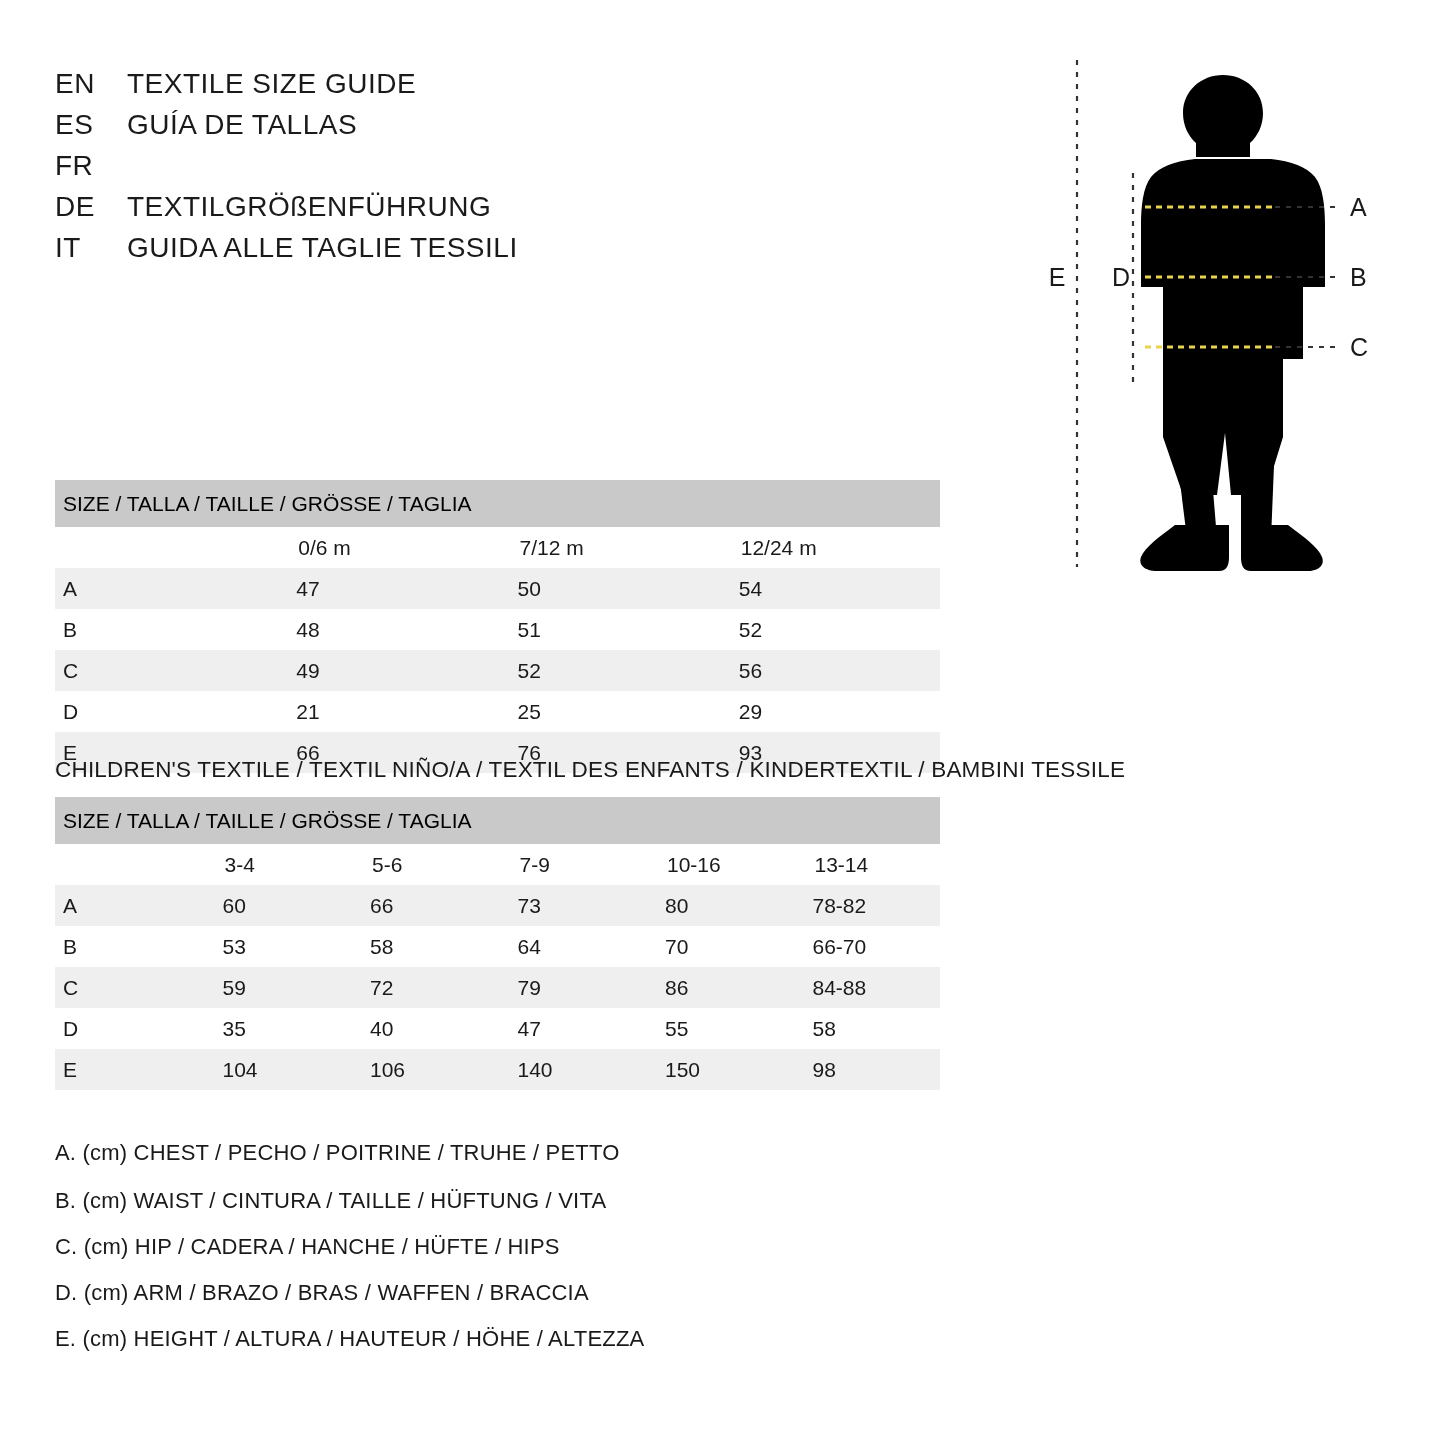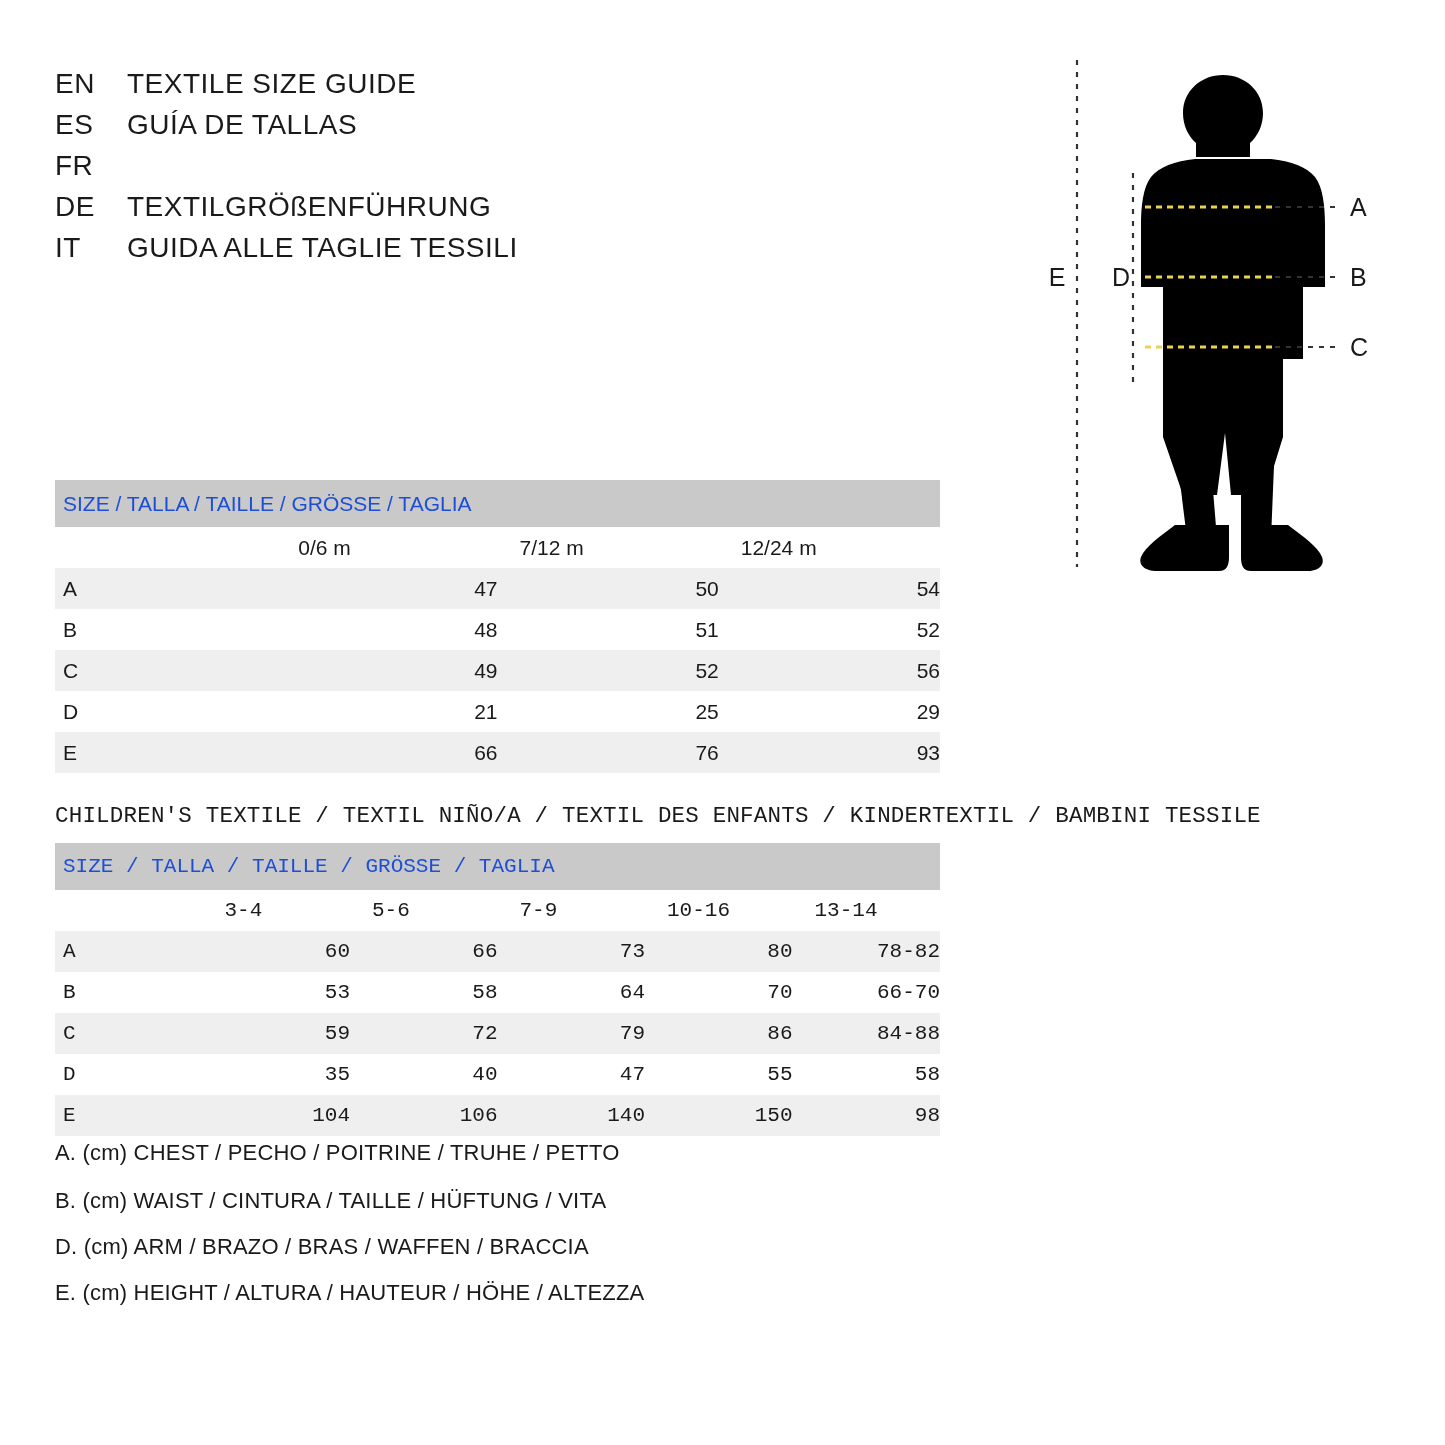--- a/index.html
+++ b/index.html
@@ -71,49 +71,49 @@
   
   .size-table {
     border-collapse: collapse;
     width: 885px;
     table-layout: fixed;
   }
   .size-table .hdr-band td {
     background: #c9c9c9;
     font-size: 21px;
     padding: 8px 14px 8px 8px;
-    color: #1d4ed8;
+    color: #000000;
   }
   .size-table td {
     font-size: 21px;
     color: #1a1a1a;
     padding: 5px 0 5px 0;
     height: 31px;
   }
   .size-table .row-shade td {
     background: #efefef;
   }
   .size-table .row-plain td {
     background: #ffffff;
   }
   .col-label {
     width: 88px;
     padding-left: 8px !important;
   }
   .cell-val {
-    text-align: right;
+    text-align: left;
   }
   .babies .col-size { width: 160px; }
   .children .col-size { width: 165px; }
   .val-pad { padding-left: 20px !important; }
   .head-pad { padding-left: 22px !important; }
 
   
   .babies-section { position: absolute; left: 55px; top: 480px; }
-  .children-section { position: absolute; left: 55px; top: 803px; font-family: Liberation Mono, monospace; }
+  .children-section { position: absolute; left: 55px; top: 757px; }
   .legend { position: absolute; left: 55px; top: 1140px; }
 
   .legend-line {
     font-size: 22px;
     color: #1a1a1a;
     margin-bottom: 20px;
     letter-spacing: 0.2px;
   }
   .legend-line:first-child { margin-bottom: 22px; }
 </style>
@@ -289,17 +289,18 @@
           <td class="cell-val val-pad">150</td>
           <td class="cell-val val-pad">98</td>
         </tr>
       </tbody>
     </table>
   </div>
 
   <div class="legend">
     <div class="legend-line">A. (cm) CHEST / PECHO / POITRINE / TRUHE / PETTO</div>
     <div class="legend-line">B. (cm) WAIST / CINTURA / TAILLE / HÜFTUNG / VITA</div>
+    <div class="legend-line">C. (cm) HIP / CADERA / HANCHE / HÜFTE / HIPS</div>
     <div class="legend-line">D. (cm) ARM / BRAZO / BRAS / WAFFEN / BRACCIA</div>
     <div class="legend-line">E. (cm) HEIGHT / ALTURA / HAUTEUR / HÖHE / ALTEZZA</div>
   </div>
 
 </div>
 
 </body></html>

